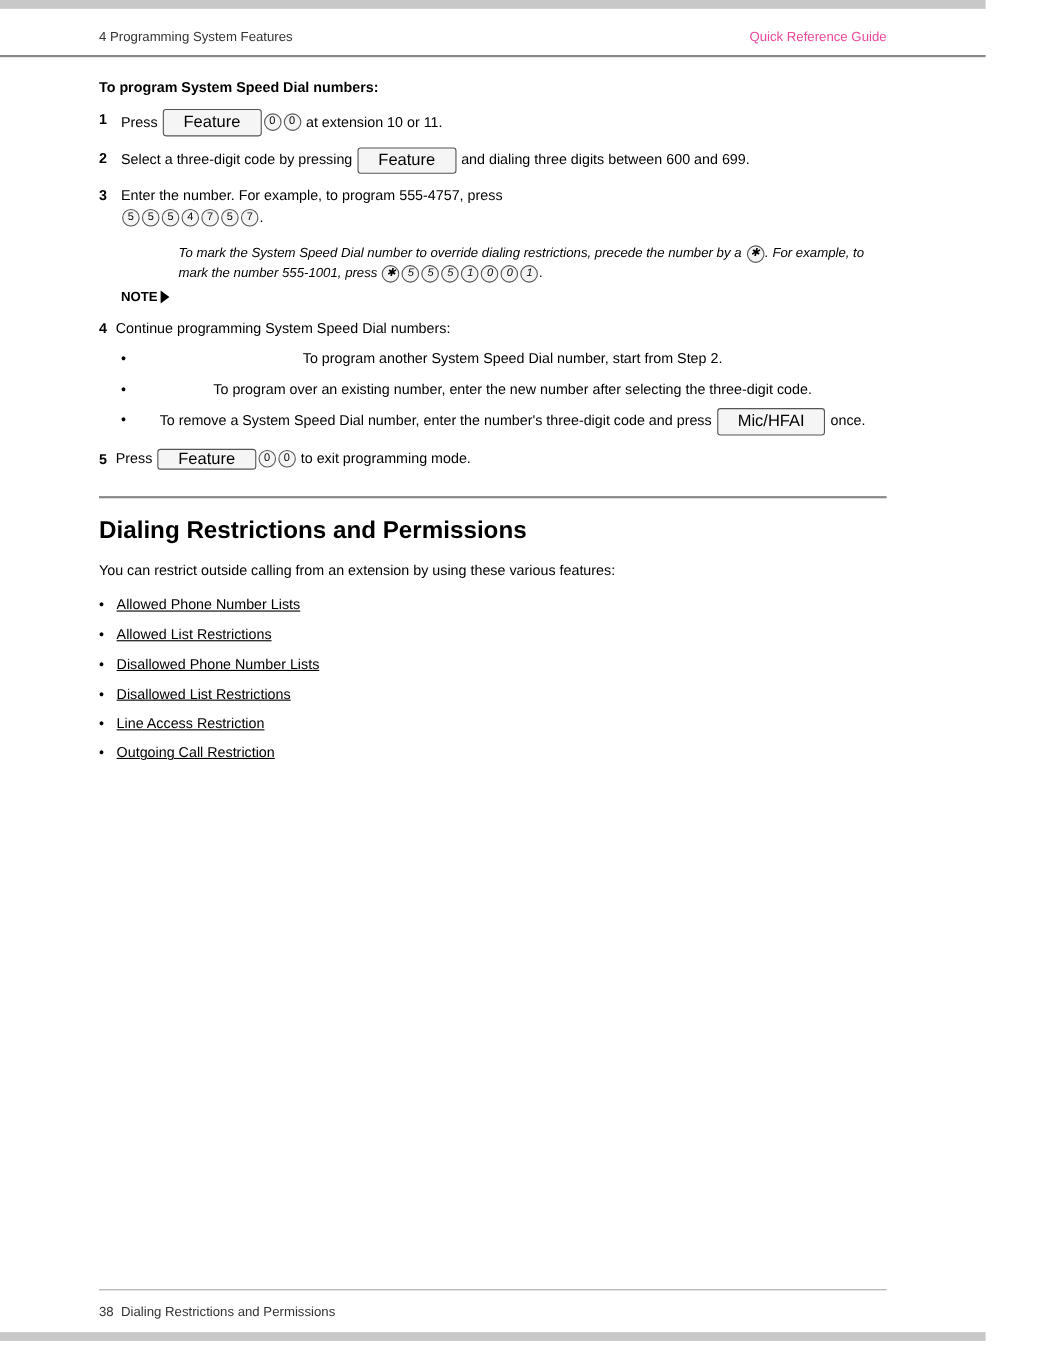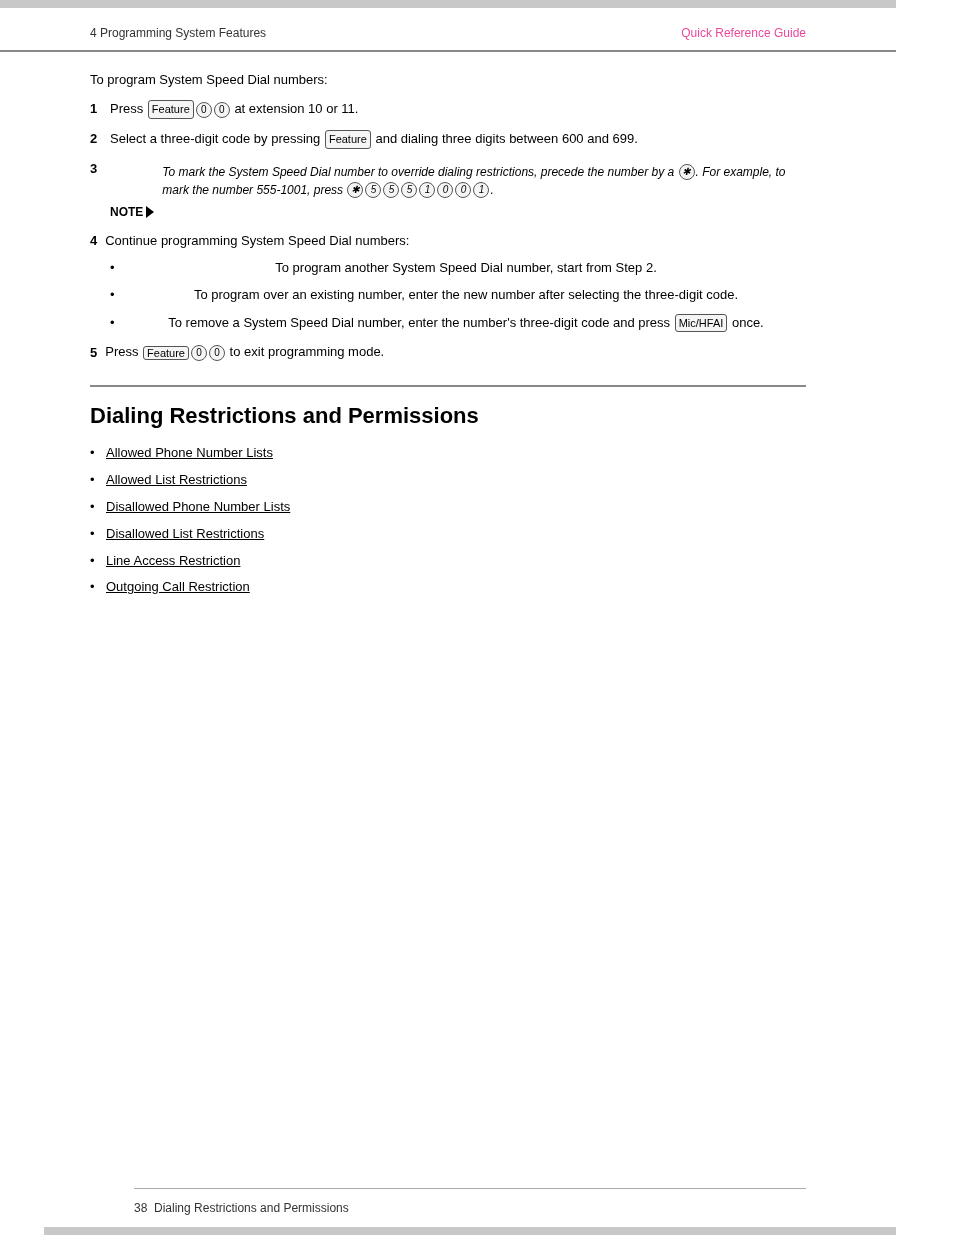--- a/index.html
+++ b/index.html
@@ -49,20 +49,21 @@
     }
 
     
     .content {
       padding: 20px 90px 20px 90px;
     }
 
     .intro-text {
       font-size: 13px;
       margin-bottom: 12px;
+      font-weight: bold;
     }
 
     .numbered-list {
       list-style: none;
       padding: 0;
       margin: 0 0 12px 0;
     }
 
     .numbered-list > li {
       margin-bottom: 10px;
@@ -75,22 +76,22 @@
     .numbered-list > li > .num {
       position: absolute;
       left: 0;
       font-weight: bold;
     }
 
     .kbd-box {
       display: inline-block;
       border: 1px solid #555;
       border-radius: 3px;
-      padding: 0px 3px;
-      font-size: 11px;
+      padding: 0px 18px;
+      font-size: 15px;
       font-family: Arial, sans-serif;
       background: #f5f5f5;
       vertical-align: middle;
       margin: 0 1px;
     }
 
     .kbd-circle {
       display: inline-block;
       border: 1px solid #555;
       border-radius: 50%;
@@ -206,24 +207,23 @@
       left: 0;
     }
 
     .page-wrapper {
       position: relative;
       min-height: 1235px;
     }
 
     .bottom-area {
       position: absolute;
-      bottom: 0;
+      bottom: 16px;
       left: 0;
       right: 0;
-      margin-left: 44px;
     }
 
     .bottom-rule {
       height: 1.5px;
       background: #aaa;
       margin: 0 90px;
     }
 
     .footer-text {
       padding: 12px 90px;
@@ -264,20 +264,24 @@
 
       <li>
         <span class="num">2</span>
         <span>
           Select a three-digit code by pressing <span class="kbd-box">Feature</span> and dialing three digits between 600 and 699.
         </span>
       </li>
 
       <li>
         <span class="num">3</span>
+        <span>
+          Enter the number. For example, to program 555-4757, press<br>
+          <span class="kbd-circle">5</span><span class="kbd-circle">5</span><span class="kbd-circle">5</span><span class="kbd-circle">4</span><span class="kbd-circle">7</span><span class="kbd-circle">5</span><span class="kbd-circle">7</span>.
+        </span>
       </li>
     </ol>
 
     <div class="note-block">
       <span class="note-label">
         NOTE<span class="note-arrow"></span>
       </span>
       <span class="note-text">
         <em>To mark the System Speed Dial number to override dialing restrictions, precede the number by a <span class="kbd-circle">✱</span>. For example, to mark the number 555-1001, press <span class="kbd-circle">✱</span><span class="kbd-circle">5</span><span class="kbd-circle">5</span><span class="kbd-circle">5</span><span class="kbd-circle">1</span><span class="kbd-circle">0</span><span class="kbd-circle">0</span><span class="kbd-circle">1</span>.</em>
       </span>
@@ -301,20 +305,21 @@
       <span style="font-weight:bold; margin-right:8px;">5</span>
       <span>
         Press <span class="kbd-box">Feature</span><span class="kbd-circle">0</span><span class="kbd-circle">0</span> to exit programming mode.
       </span>
     </div>
 
     <hr class="section-divider">
 
     <h2 class="section-heading">Dialing Restrictions and Permissions</h2>
 
+    <p class="section-intro">You can restrict outside calling from an extension by using these various features:</p>
 
     <ul class="feature-list">
       <li>Allowed Phone Number Lists</li>
       <li>Allowed List Restrictions</li>
       <li>Disallowed Phone Number Lists</li>
       <li>Disallowed List Restrictions</li>
       <li>Line Access Restriction</li>
       <li>Outgoing Call Restriction</li>
     </ul>
 

